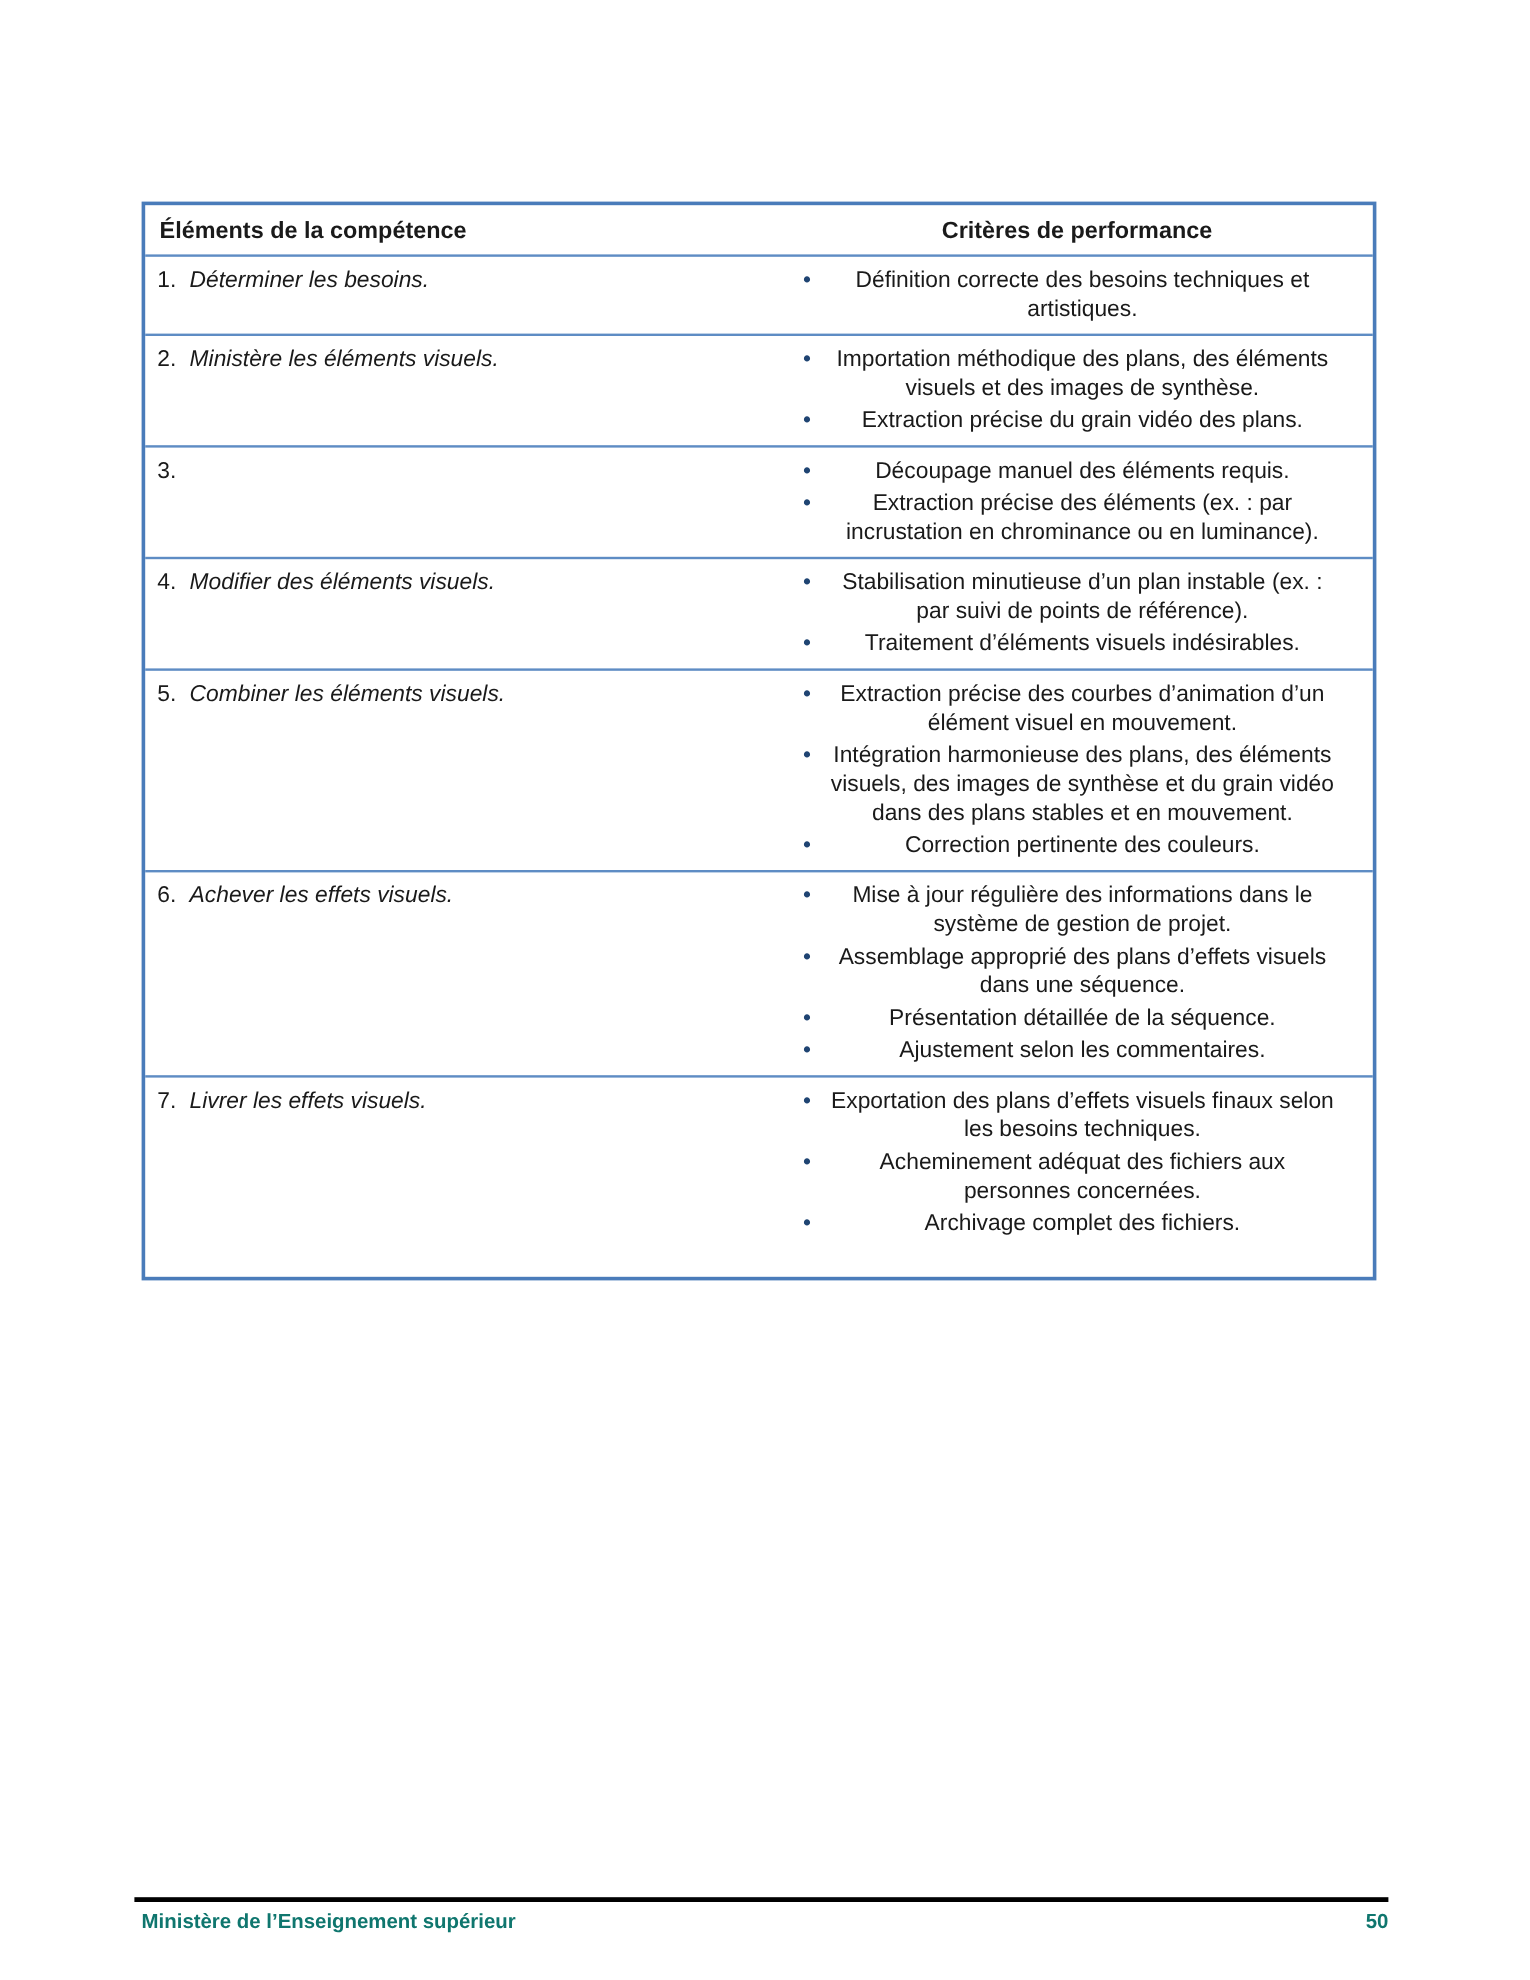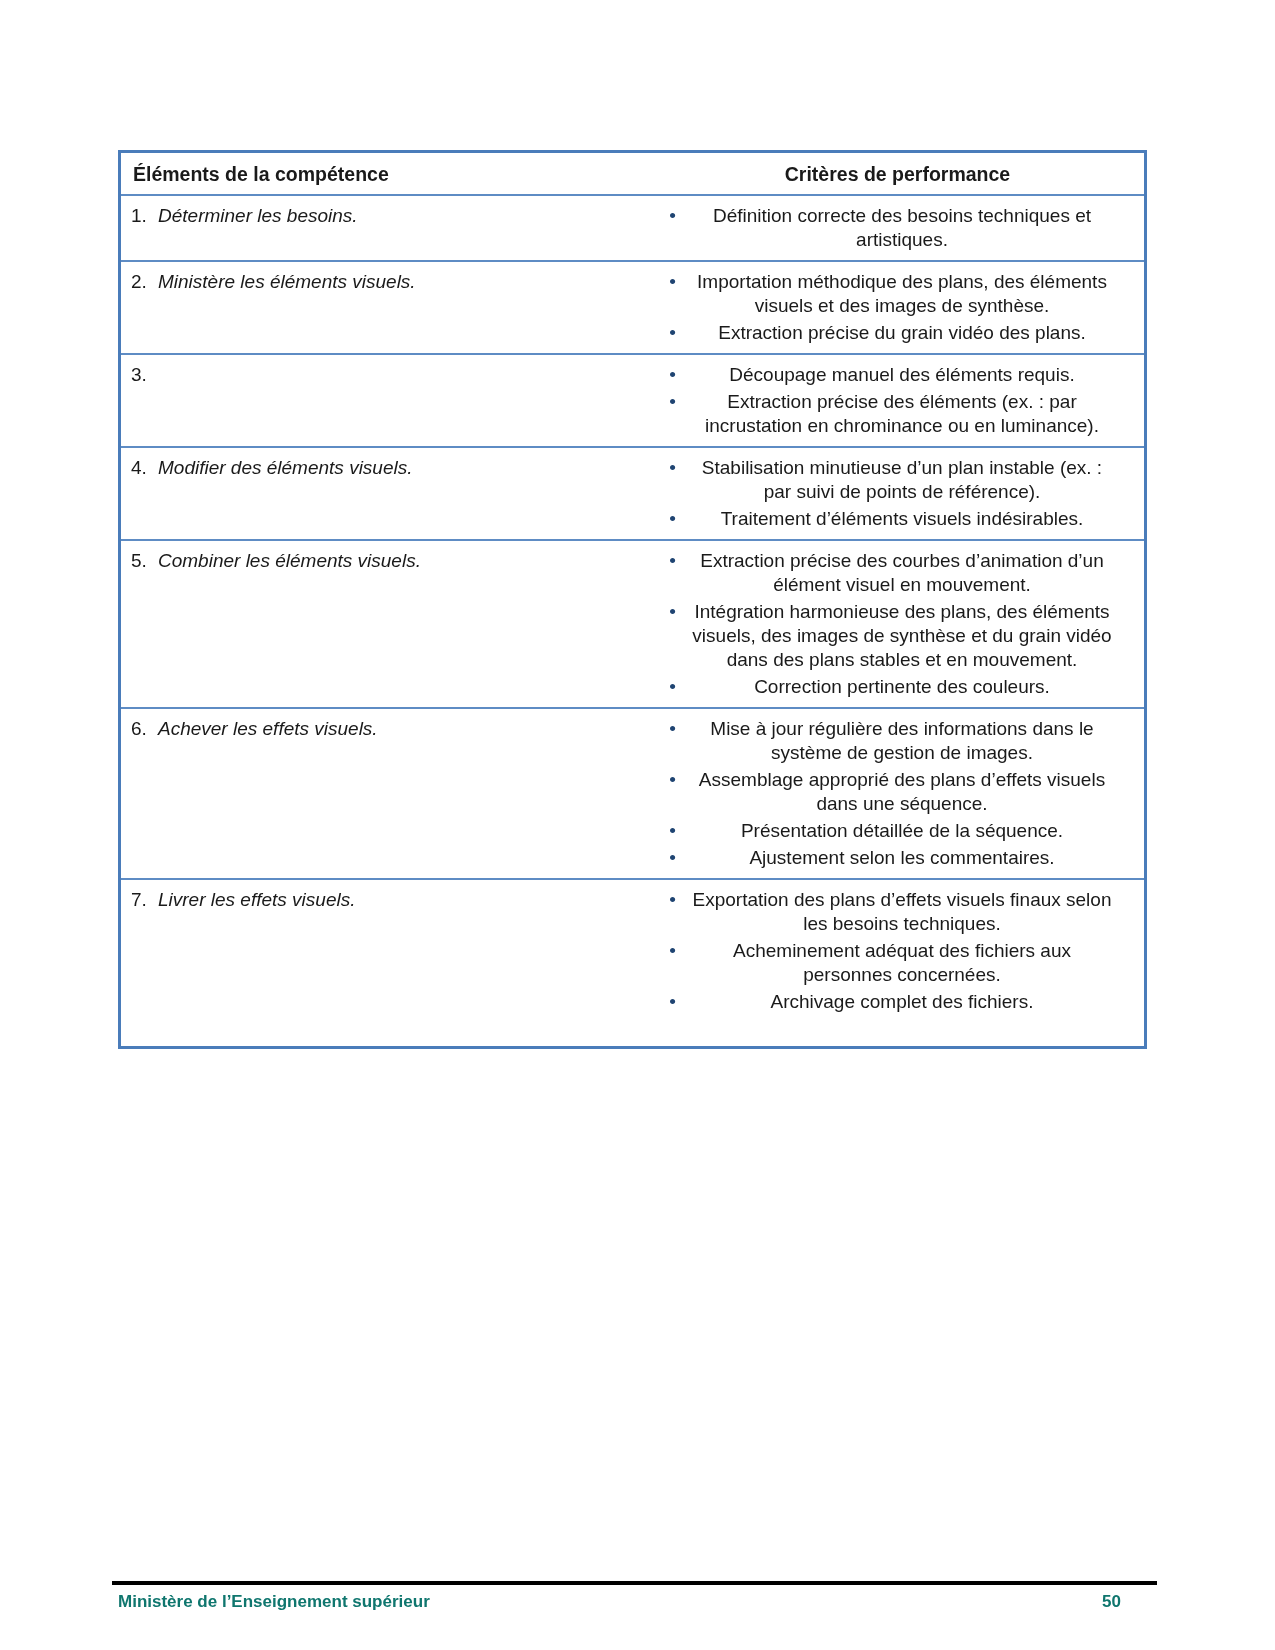--- a/index.html
+++ b/index.html
@@ -12,21 +12,21 @@
     height: 1650px;
     position: relative;
     font-family: "Liberation Sans", sans-serif;
     color: #1a1a1a;
   }
 
   
   .doc-table {
     position: absolute;
     left: 118px;
-    top: 150px;
+    top: 168px;
     width: 1029px;
     border: 3px solid #4a7cba;
     box-sizing: border-box;
     background: #ffffff;
   }
   .thead {
     display: flex;
   }
   .trow {
     display: flex;
@@ -110,21 +110,20 @@
     width: 1039px;
     display: flex;
     justify-content: space-between;
     align-items: flex-start;
     font-weight: bold;
     font-size: 17px;
     line-height: 22px;
     color: #0f766e;
   }
   .footer-page {
-    margin-right: 36px;
   }
 </style>
 </head>
 <body>
 
 <div class="doc-table">
   <div class="thead">
     <div class="col1 th">Éléments de la compétence</div>
     <div class="col2 th">Critères de performance</div>
   </div>
@@ -225,21 +224,21 @@
 
   <div class="trow">
     <div class="col1 element-cell">
       <span class="num">6.</span>
       <span class="element-label">Achever les effets visuels.</span>
     </div>
     <div class="col2 criteria-cell">
       <ul class="criteria-list">
             <li class="criteria-item">
               <span class="bullet">•</span>
-              <span class="crit-text">Mise à jour régulière des informations dans le système de gestion de images.</span>
+              <span class="crit-text">Mise à jour régulière des informations dans le système de gestion de projet.</span>
             </li>
             <li class="criteria-item">
               <span class="bullet">•</span>
               <span class="crit-text">Assemblage approprié des plans d’effets visuels dans une séquence.</span>
             </li>
             <li class="criteria-item">
               <span class="bullet">•</span>
               <span class="crit-text">Présentation détaillée de la séquence.</span>
             </li>
             <li class="criteria-item">

